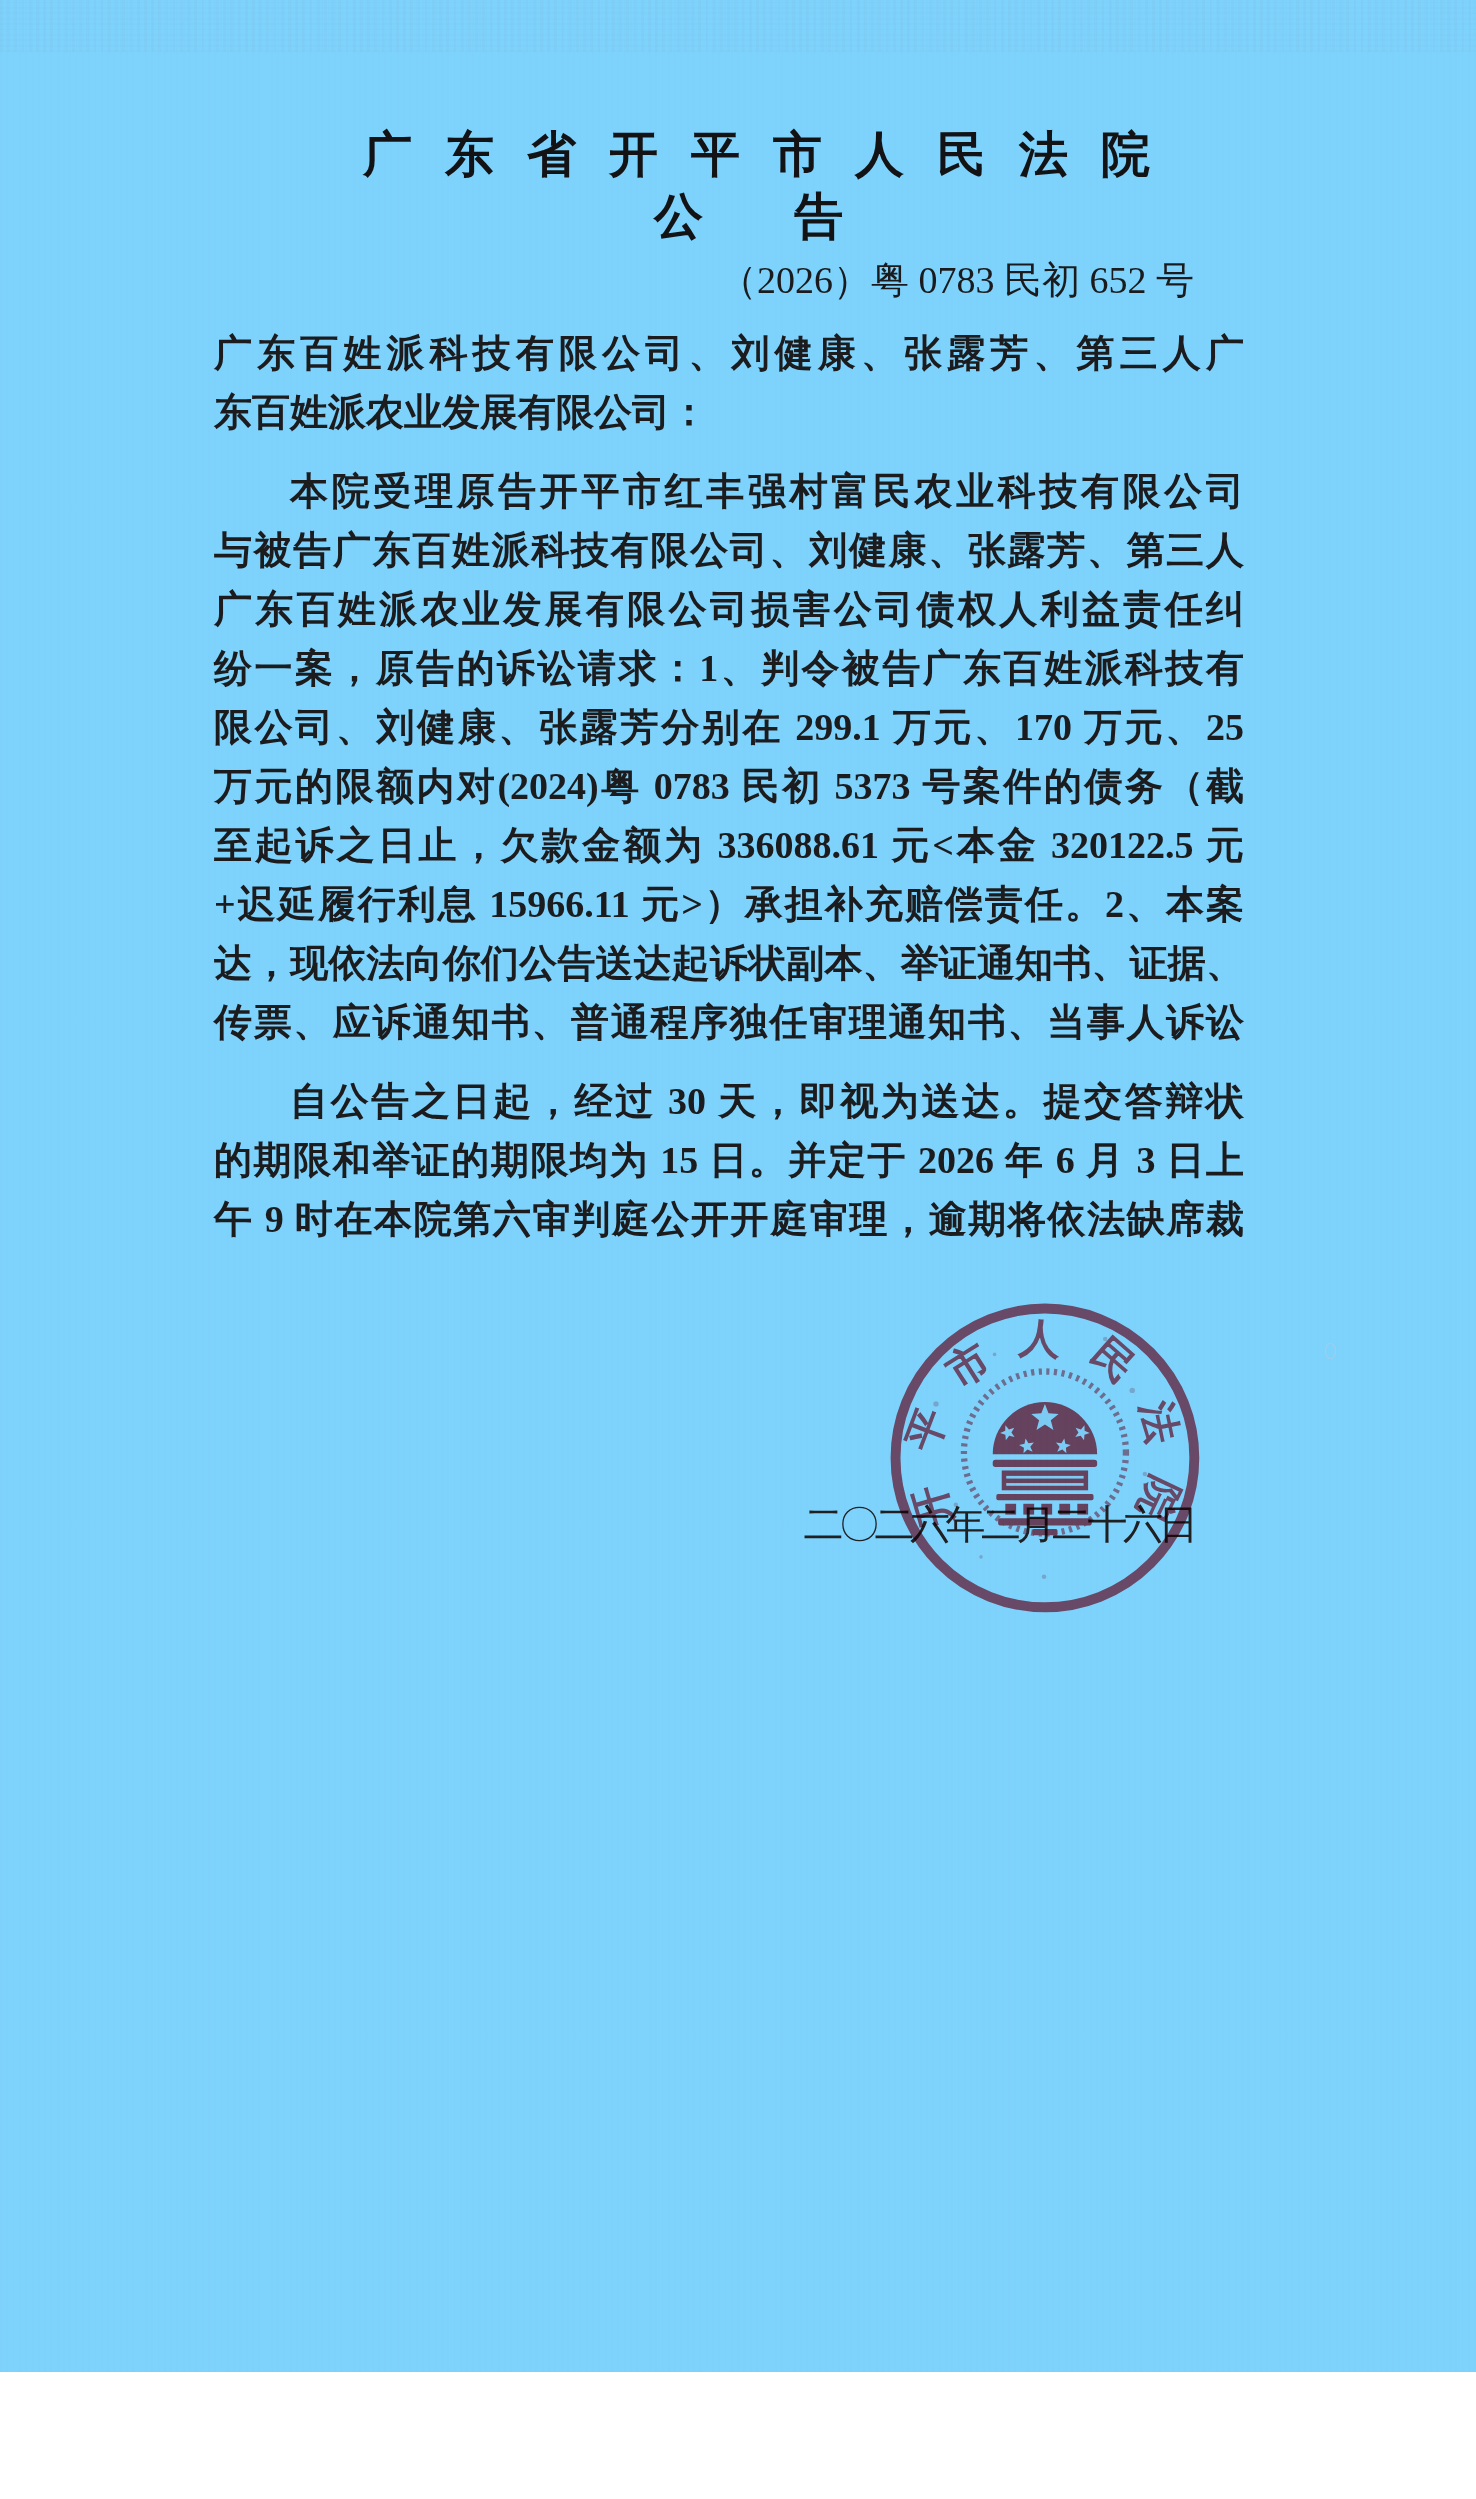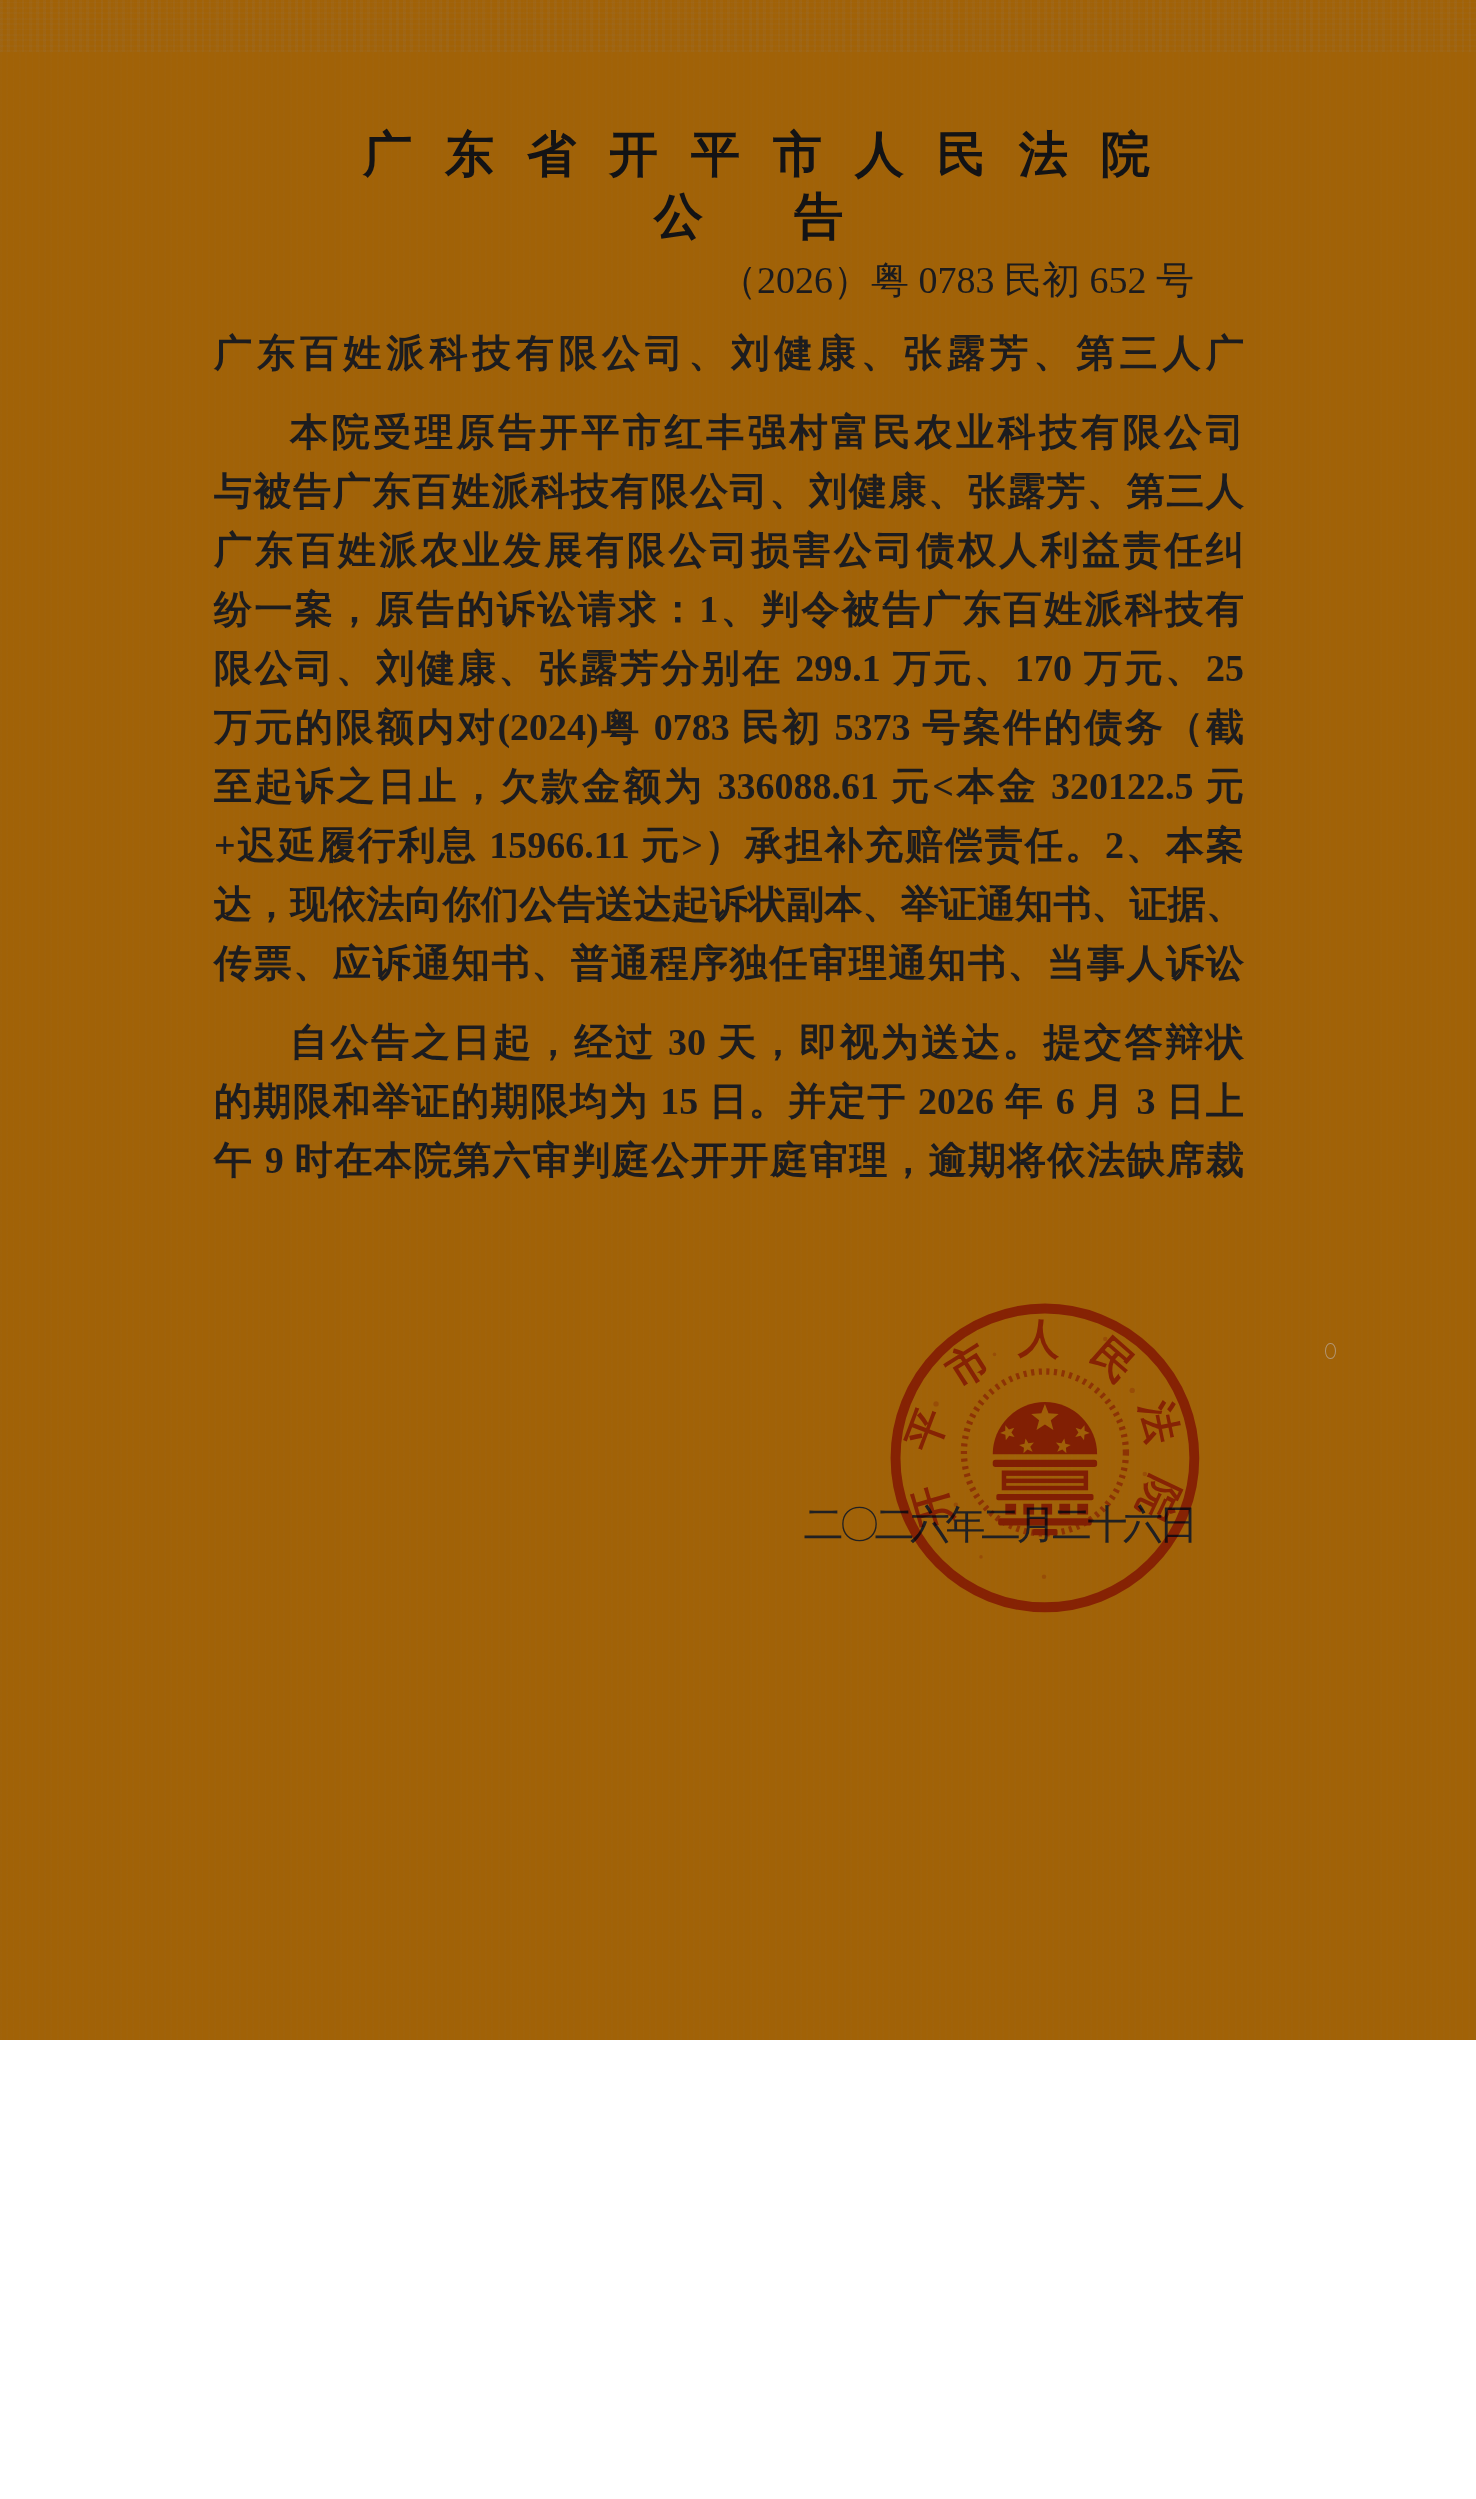--- a/index.html
+++ b/index.html
@@ -1,18 +1,18 @@
 <!DOCTYPE html>
 <html style="font-size:14.4px"><head>
 <meta charset="utf-8">
 <style>
   html,body{margin:0;padding:0;background:#ffffff;}
   .page{
-    position:relative;width:1477px;height:2040px;overflow:hidden;
-    background:#a16207;
+    position:relative;width:1477px;height:2372px;overflow:hidden;
+    background:#7dd3fc;
     font-family:"Liberation Serif","DejaVu Serif",serif;
     color:#1c1c1f;
   }
   
   .top-noise{
     position:absolute;left:0;top:0;right:0;height:52px;
     background:
       repeating-linear-gradient(90deg, rgba(140,150,185,.07) 0 2.7px, transparent 2.7px 7.2px),
       repeating-linear-gradient(0deg, rgba(140,150,185,.05) 0 1.8px, transparent 1.8px 5.4px);
     opacity:.8;
@@ -70,20 +70,21 @@
   <div class="paper-texture"></div>
 
   <div class="court-title">广东省开平市人民法院</div>
 
   <div class="notice-title">公 告</div>
 
   <div class="case-number">（2026）粤 0783 民初 652 号</div>
 
   <div class="body-block">
     <div class="line">广东百姓派科技有限公司、刘健康、张露芳、第三人广</div>
+    <div class="line end">东百姓派农业发展有限公司：</div>
     <div class="line indent">本院受理原告开平市红丰强村富民农业科技有限公司</div>
     <div class="line">与被告广东百姓派科技有限公司、刘健康、张露芳、第三人</div>
     <div class="line">广东百姓派农业发展有限公司损害公司债权人利益责任纠</div>
     <div class="line">纷一案，原告的诉讼请求：1、判令被告广东百姓派科技有</div>
     <div class="line">限公司、刘健康、张露芳分别在 299.1 万元、170 万元、25</div>
     <div class="line">万元的限额内对(2024)粤 0783 民初 5373 号案件的债务（截</div>
     <div class="line">至起诉之日止，欠款金额为 336088.61 元&lt;本金 320122.5 元</div>
     <div class="line">+迟延履行利息 15966.11 元&gt;）承担补充赔偿责任。2、本案</div>
     <div class="line">达，现依法向你们公告送达起诉状副本、举证通知书、证据、</div>
     <div class="line">传票、应诉通知书、普通程序独任审理通知书、当事人诉讼</div>

